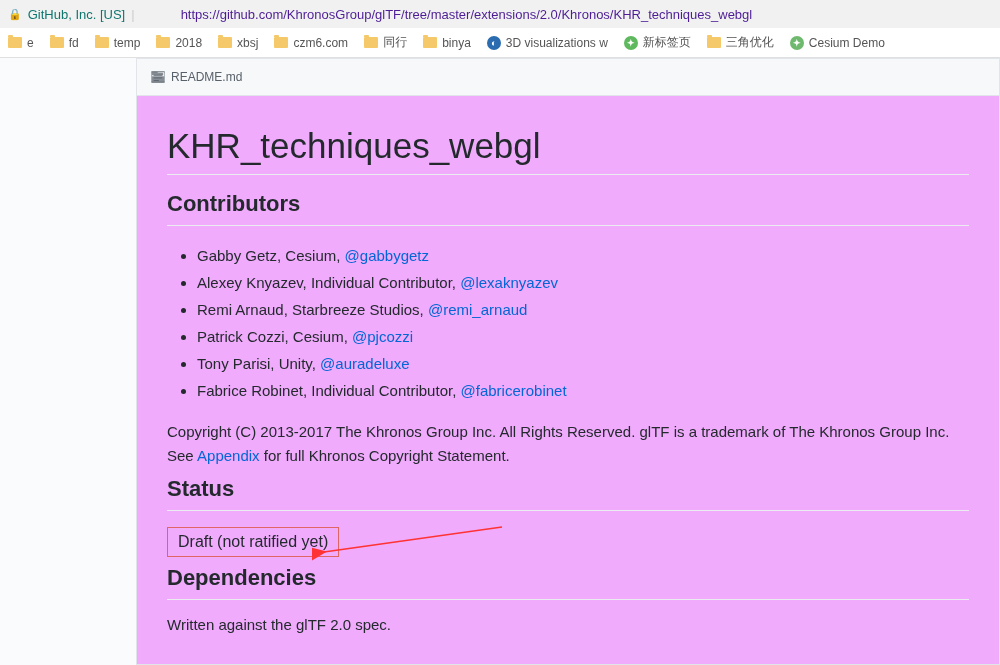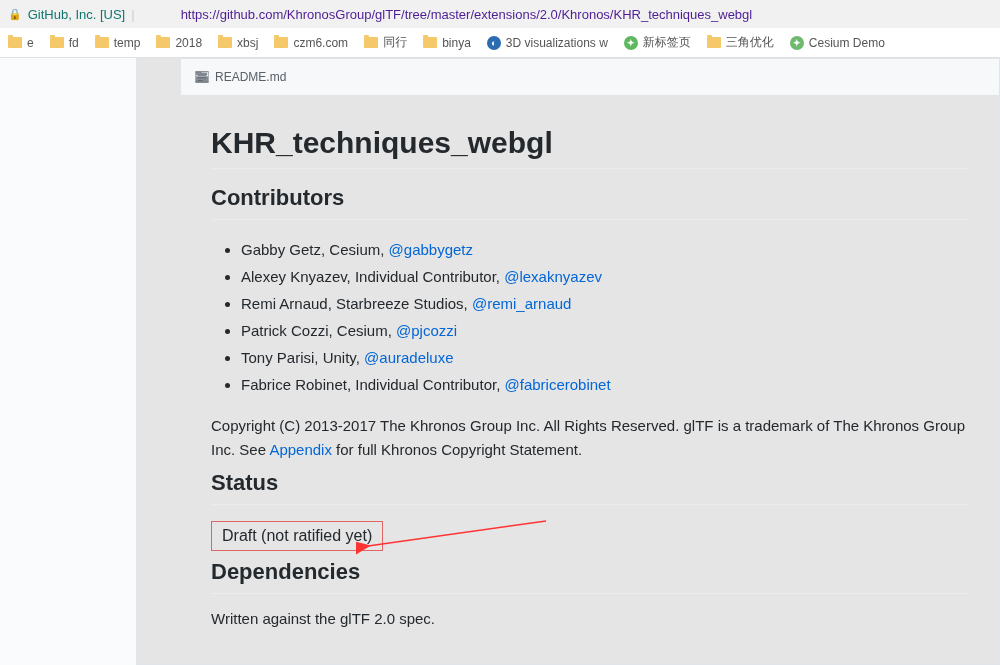--- a/index.html
+++ b/index.html
@@ -72,25 +72,24 @@
     .fav-blue { background: #2b6cb0; }
     .fav-green { background: #5eb95e; }
     .fav-cesium { background: #6fb96f; }
     .content-area {
       background: #fafbfc;
       height: calc(100% - 58px);
       overflow: hidden;
       padding-left: 136px;
     }
     .content-card {
-      background: #e5e5e5;
+      background: #f0abfc;
       border: 1px solid #e1e4e8;
       border-top: none;
       height: 100%;
-      padding-left: 44px;
     }
     .file-header {
       height: 38px;
       background: #f6f8fa;
       border-top: 1px solid #e1e4e8;
       border-bottom: 1px solid #e1e4e8;
       display: flex;
       align-items: center;
       padding: 0 14px;
       font-size: 12px;
@@ -98,22 +97,22 @@
     }
     .readme-icon {
       margin-right: 6px;
       display: inline-flex;
     }
     .readme-body {
       padding: 30px 30px 20px 30px;
       color: #24292e;
     }
     h1.page-title {
-      font-size: 30px;
-      font-weight: 700;
+      font-size: 35px;
+      font-weight: 400;
       padding-bottom: 8px;
       border-bottom: 1px solid #eaecef;
       margin-bottom: 16px;
     }
     h2.section-h {
       font-size: 22px;
       font-weight: 600;
       padding-bottom: 8px;
       border-bottom: 1px solid #eaecef;
       margin-bottom: 16px;

